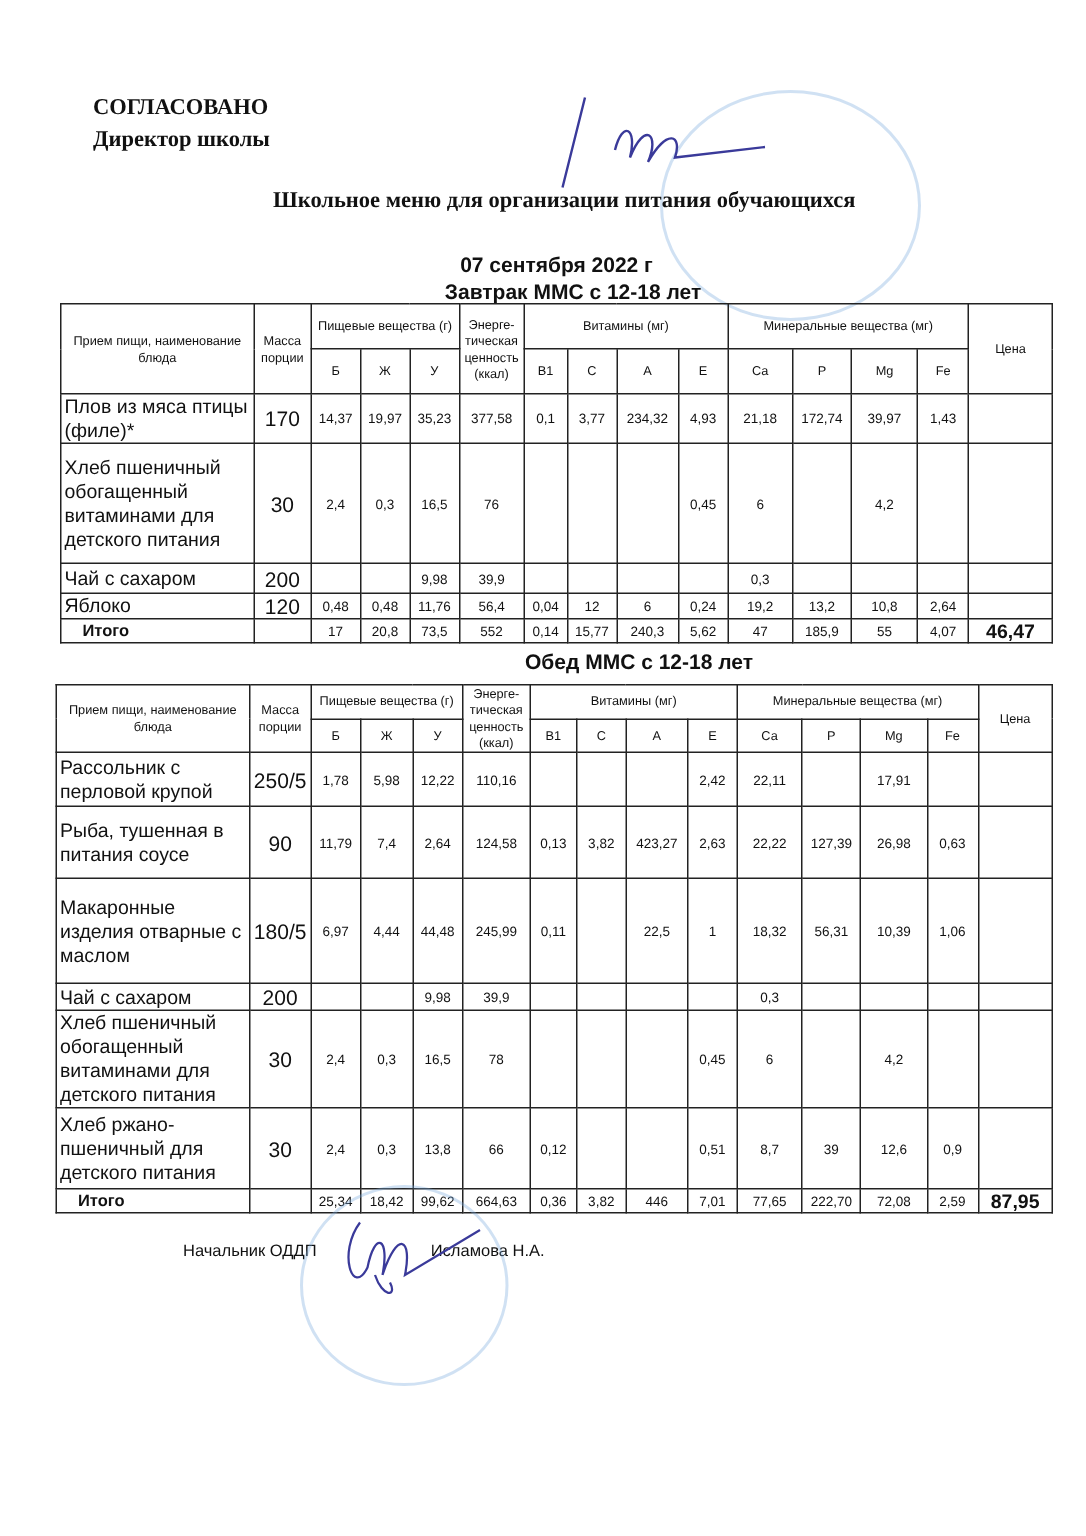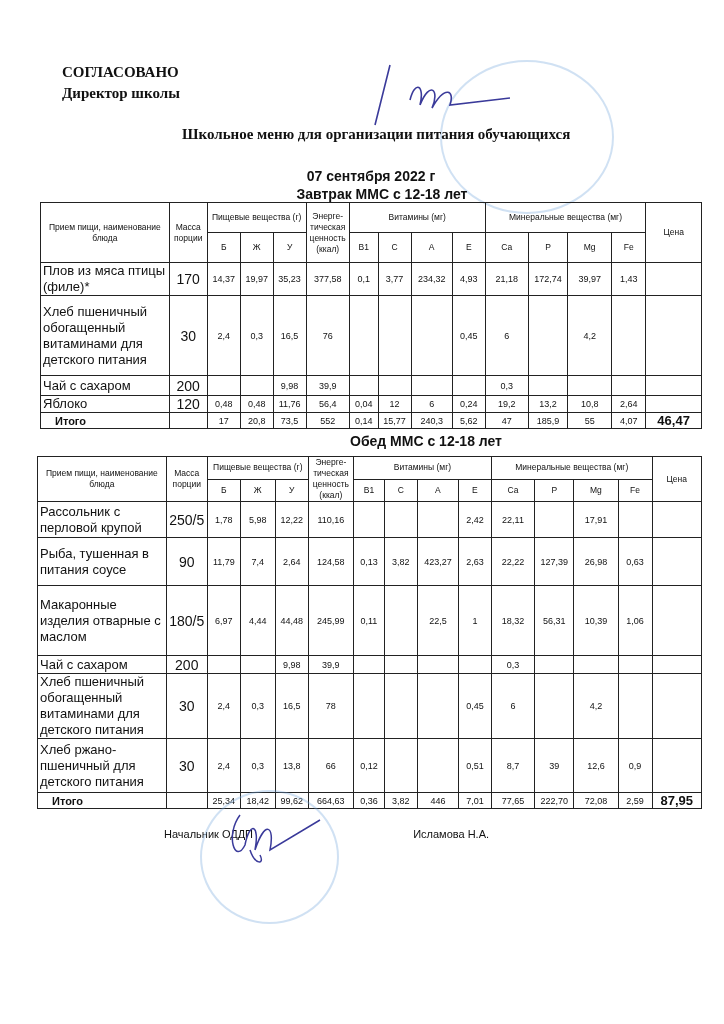--- a/index.html
+++ b/index.html
@@ -13,21 +13,21 @@
   #date { position: absolute; left: 0; width: 724px; top: 168px; text-align: center; font-size: 14px; font-weight: bold; padding-left: 18px; box-sizing: border-box; }
   .section-title { position: absolute; left: 0; width: 724px; text-align: center; font-size: 14px; font-weight: bold; padding-left: 40px; box-sizing: border-box; }
   table.menu { position: absolute; border-collapse: collapse; table-layout: fixed; }
   table.menu td, table.menu th { border: 1px solid #222; padding: 0; text-align: center; vertical-align: middle; font-weight: normal; font-size: 9px; overflow: hidden; }
   table.menu th { font-size: 8.5px; line-height: 11px; }
   table.menu td.name { text-align: left; font-size: 13px; line-height: 16px; padding-left: 2px; }
   table.menu td.mass { font-size: 14px; }
   table.menu td.total-label { text-align: left; font-weight: bold; font-size: 11px; padding-left: 14px; }
   table.menu td.price { font-weight: bold; font-size: 13px; }
   #sig-row { position: absolute; left: 122px; top: 828px; font-size: 11px; }
-  #sig-row span { display: inline-block; margin-left: 42px; }
+  #sig-row span { display: inline-block; }
   .stamp { position: absolute; border-radius: 50%; border: 2px solid rgba(120,170,220,0.35); }
   .sign { position: absolute; }
 </style>
 </head>
 <body>
 
 <div id="agreed" class="serif">
   <div>СОГЛАСОВАНО</div>
   <div>Директор школы</div>
 </div>

